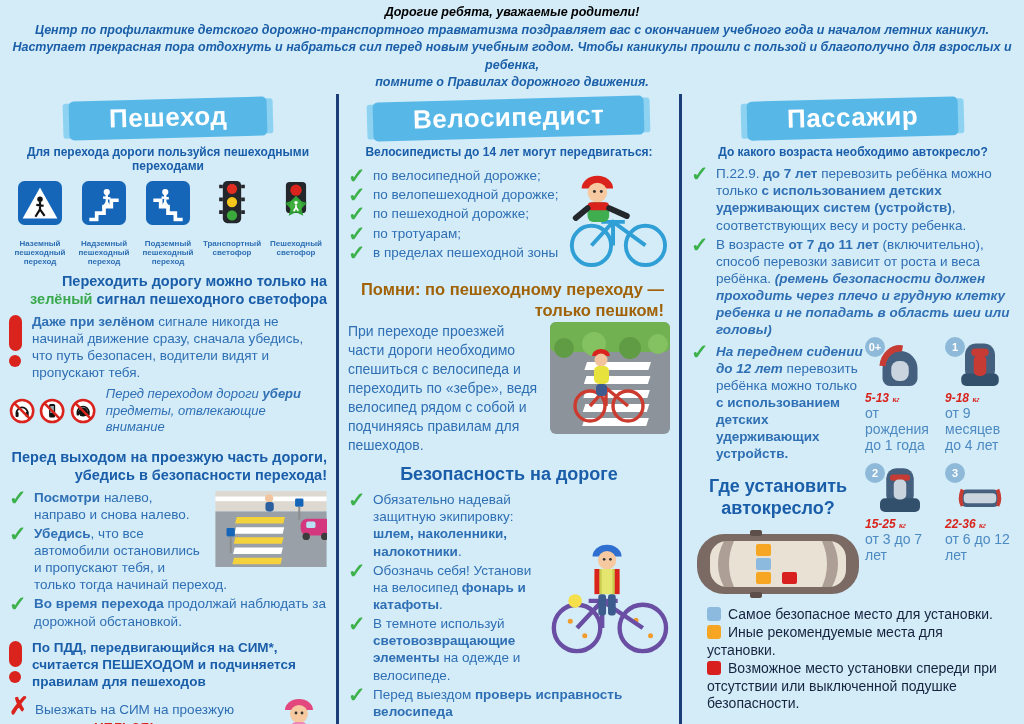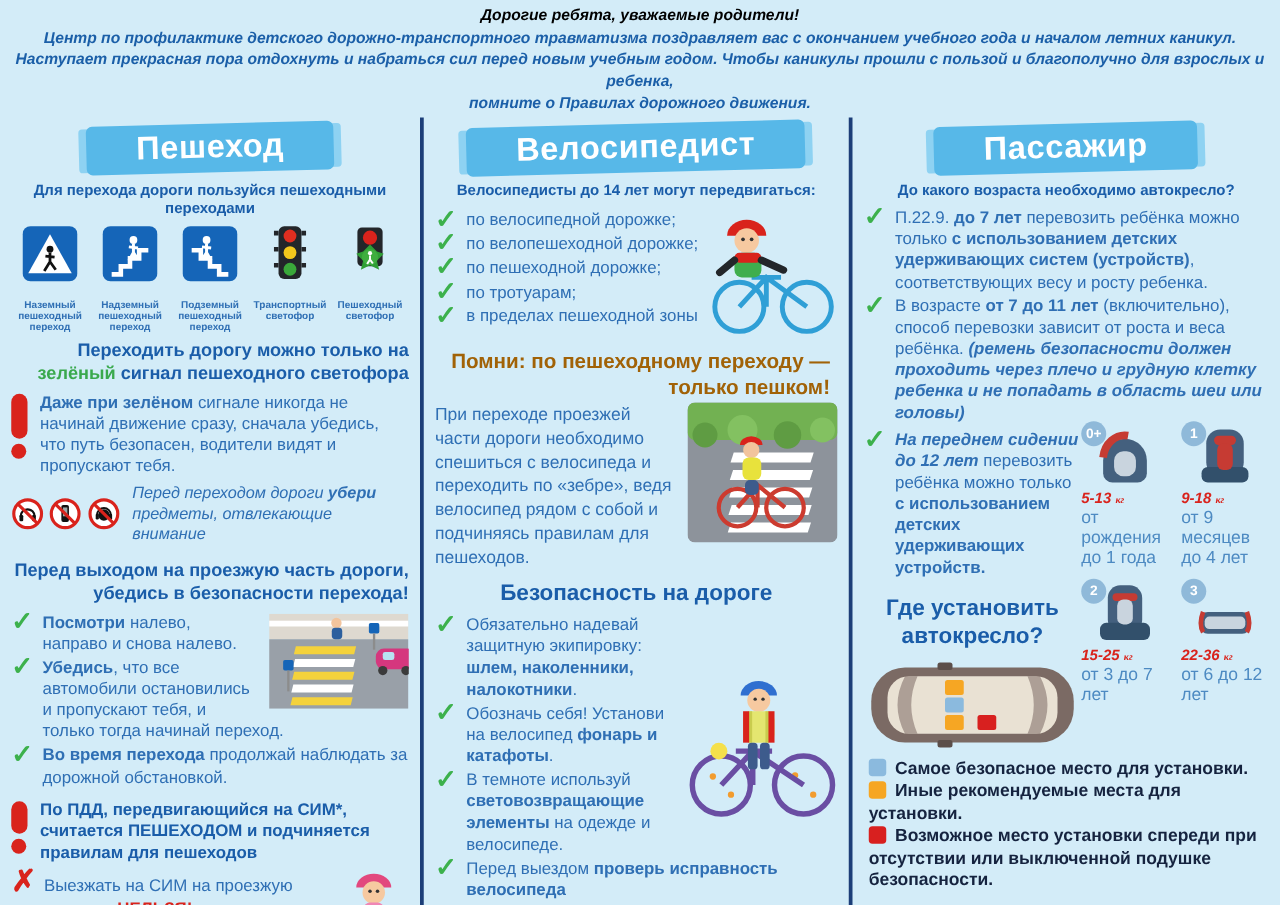--- a/index.html
+++ b/index.html
@@ -69,21 +69,21 @@
   .seat-badge{position:absolute;left:0;top:-4px;width:20px;height:20px;border-radius:50%;
               background:#8fb9d9;color:#fff;font-weight:bold;font-size:11px;text-align:center;line-height:20px;}
   .seat-weight{color:#d9231c;font-weight:bold;font-size:12px;font-style:italic;}
   .seat-weight .u{font-size:8px;font-family:Liberation Serif, serif;}
   .seat-age{color:#4d8ac2;font-size:14px;line-height:1.15;}
 
   .where-head{color:#1a5da9;font-weight:bold;font-size:18px;text-align:center;line-height:1.25;margin:8px 0 6px;}
   .car-top{display:block;margin:0 auto;}
 
   .legend{margin-top:4px;}
-  .legend-item{font-size:14px;font-weight:bold;color:#15233f;line-height:1.25;margin:1px 4px;}
+  .legend-item{font-size:14px;font-weight:normal;color:#15233f;line-height:1.25;margin:1px 16px;}
   .legend-sq{display:inline-block;width:14px;height:14px;border-radius:3px;vertical-align:-2px;margin-right:7px;}
   .lg-blue{background:#8bbade;}
   .lg-orange{background:#f6a623;}
   .lg-red{background:#d8201f;}
 </style>
 </head>
 <body>
 
 <div class="poster">
 

